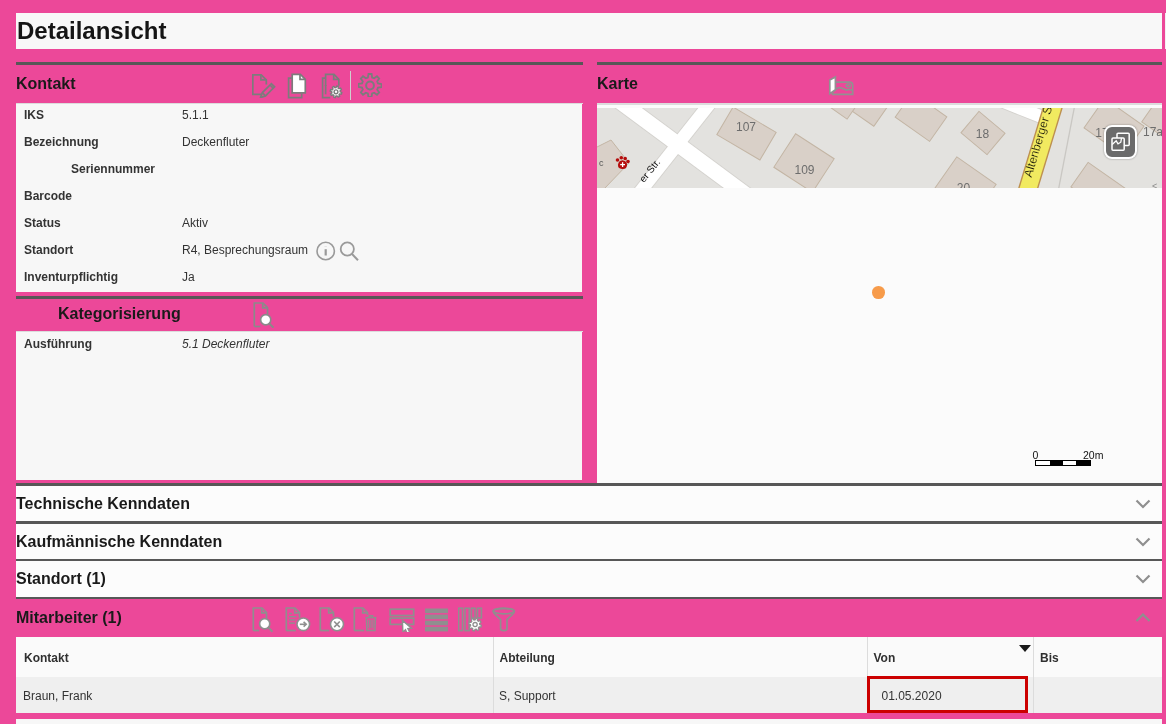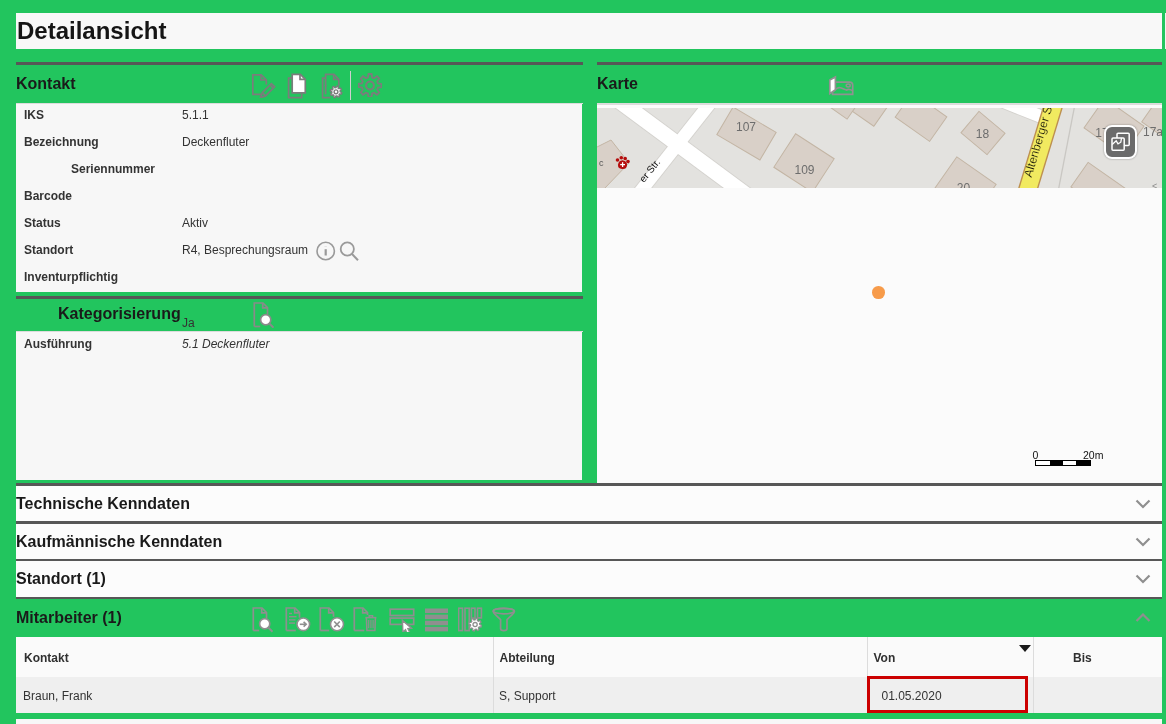--- a/index.html
+++ b/index.html
@@ -1,15 +1,15 @@
 <!DOCTYPE html>
 <html><head><meta charset="utf-8">
 <style>
   html,body{margin:0;padding:0;background:#fff;}
-  #page{position:relative;width:1166px;height:724px;background:#22c55e;
+  #page{position:relative;width:1166px;height:724px;background:#ec4899;
         font-family:"Liberation Sans",sans-serif;overflow:hidden;}
   .abs{position:absolute;}
   .darkline{position:absolute;background:#575757;height:2.6px;}
   .sep{position:absolute;background:#dcdcdc;height:1.5px;}
   .sechead{position:absolute;font-weight:bold;font-size:16px;color:#1a1a1a;}
   .lbl{position:absolute;font-size:12px;font-weight:bold;color:#333;}
   .val{position:absolute;font-size:12px;color:#333;}
 </style></head>
 <body>
 <div id="page">
@@ -65,21 +65,21 @@
   <svg class="abs" style="left:315.5px;top:240.5px;" width="20" height="20" viewBox="0 0 20 20" fill="none" stroke="#9a9a9a" stroke-width="1.6">
     <circle cx="9.7" cy="10" r="8.7"></circle>
     <path d="M9.7 8.2 V14.5" stroke-width="2.2"></path>
       <path d="M9.7 5 V5.2" stroke-width="2.4"></path>
   </svg>
   <svg class="abs" style="left:338.5px;top:240.5px;" width="21" height="21" viewBox="0 0 21 21" fill="none" stroke="#9a9a9a" stroke-width="1.8">
     <circle cx="8.3" cy="8" r="6.6"></circle>
       <path d="M13 13 L19 19.2" stroke-width="2"></path>
   </svg>
   <div class="lbl" style="left:24px;top:264px;height:27px;line-height:27px;">Inventurpflichtig</div>
-  <div class="val" style="left:182px;top:264px;height:27px;line-height:27px;margin-top:46px;">Ja</div>
+  <div class="val" style="left:182px;top:264px;height:27px;line-height:27px;">Ja</div>
 
   <div class="darkline" style="left:16px;top:296px;width:567px;"></div>
   <div class="sechead" style="left:16px;top:297.5px;height:32px;line-height:32px;margin-left:42px;">Kategorisierung</div>
   <svg class="abs" style="left:252.5px;top:302px;" width="23" height="26" viewBox="0 0 23 26" fill="none" stroke="#8a8a8a" stroke-width="1.7">
     <path d="M1.3 24.5 V1 H10 L14.5 5.5 V12.5"></path>
       <path d="M1.3 24.5 H7.2"></path>
       <path d="M9.7 1.2 V5.8 H14.3"></path>
     <circle cx="12.7" cy="17.8" r="5.1" fill="#fff"></circle>
       <path d="M16.3 21.5 L20.5 25.7" stroke-width="2"></path>
   </svg>
@@ -272,21 +272,21 @@
   <div class="abs" style="left:16px;top:637px;width:1146px;height:39.5px;background:#fafafa;border-bottom:1.2px solid #c8c8c8;box-sizing:content-box;"></div>
   <div class="abs" style="left:16px;top:677px;width:1146px;height:36px;background:#efefef;"></div>
 
   <div class="abs" style="left:492.5px;top:637px;width:1px;height:76px;background:#dcdcdc;"></div>
   <div class="abs" style="left:867px;top:637px;width:1px;height:76px;background:#dcdcdc;"></div>
   <div class="abs" style="left:1032.5px;top:637px;width:1px;height:76px;background:#dcdcdc;"></div>
 
   <div class="lbl" style="left:24px;top:637px;height:42px;line-height:42px;color:#303030;">Kontakt</div>
   <div class="lbl" style="left:499.5px;top:637px;height:42px;line-height:42px;color:#303030;">Abteilung</div>
   <div class="lbl" style="left:873.5px;top:637px;height:42px;line-height:42px;color:#303030;">Von</div>
-  <div class="lbl" style="left:1040px;top:637px;height:42px;line-height:42px;color:#303030;margin-left:33px;">Bis</div>
+  <div class="lbl" style="left:1040px;top:637px;height:42px;line-height:42px;color:#303030;">Bis</div>
 
   <div class="abs" style="left:1018.5px;top:645px;width:0;height:0;border-left:6px solid transparent;border-right:6px solid transparent;border-top:7.5px solid #1a1a1a;"></div>
 
   <div class="val" style="left:23px;top:677px;height:38px;line-height:38px;">Braun, Frank</div>
   <div class="val" style="left:499px;top:677px;height:38px;line-height:38px;">S, Support</div>
   <div class="val" style="left:881.5px;top:677px;height:38px;line-height:38px;">01.05.2020</div>
 
   <div class="abs" style="left:866.5px;top:675.5px;width:161px;height:37.5px;border:3px solid #cc0000;box-sizing:border-box;"></div>
 
   <div class="abs" style="left:16px;top:719px;width:1146px;height:5px;background:#f7f7f7;"></div>

